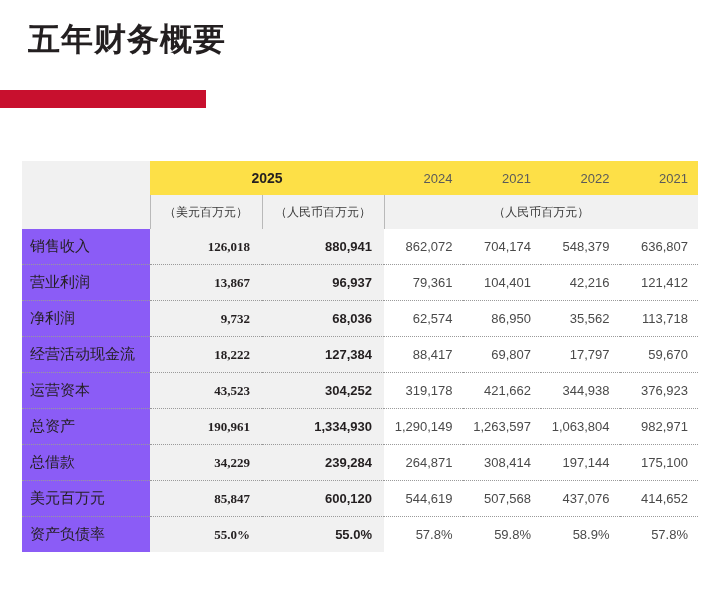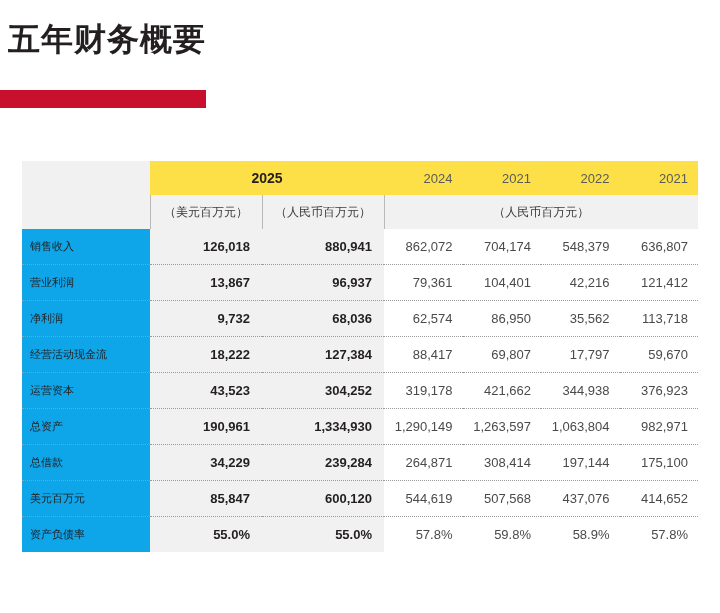--- a/index.html
+++ b/index.html
@@ -14,21 +14,21 @@
     color: #231f20;
     overflow: hidden;
   }
   .page {
     position: relative;
     width: 720px;
     height: 613px;
   }
   .page-title {
     position: absolute;
-    left: 8px;
+    left: 28px;
     top: 18px;
     font-size: 32px;
     font-weight: bold;
     letter-spacing: 1px;
     color: #231f20;
   }
   .accent-bar {
     position: absolute;
     left: 0;
     top: 90px;
@@ -103,32 +103,33 @@
     vertical-align: middle;
     border-bottom: 1px dotted #9a9a9a;
     font-size: 13px;
   }
   tbody tr:last-child td {
     border-bottom: none;
   }
   td.label {
     padding-left: 8px;
     color: #231f20;
-    font-size: 11px;
-    background: #0ea5e9;
+    font-size: 15px;
+    background: #8b5cf6;
   }
   td.hl {
     background: #f1f1f1;
     font-weight: bold;
     text-align: right;
     padding-right: 12px;
     color: #231f20;
   }
   td.hl.usd {
     border-left: none;
+    font-family: Liberation Serif, serif;
   }
   td.val {
     text-align: right;
     padding-right: 10px;
     color: #4a4a4a;
     background: #ffffff;
   }
 </style>
 </head>
 <body>

